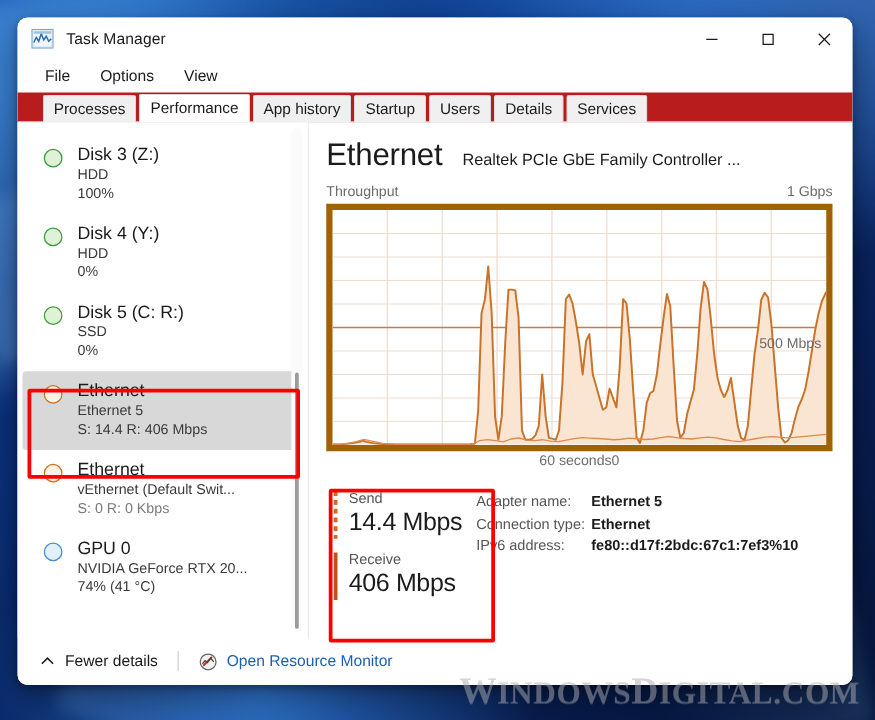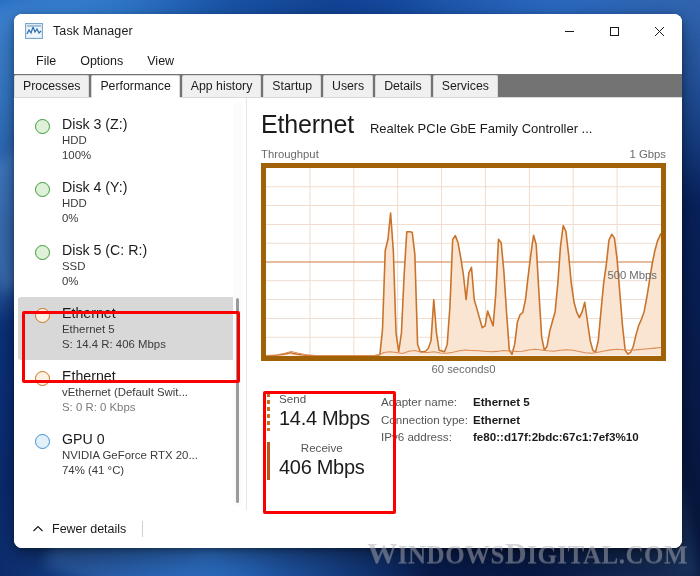--- a/index.html
+++ b/index.html
@@ -73,22 +73,22 @@
 
   
   .menubar {
     height: 26px; flex: 0 0 26px; display: flex; align-items: center;
     padding-left: 20px; gap: 20px; background: #fff;
   }
   .menuitem { font-size: 12.5px; color: #1b1b1b; cursor: default; padding: 2px 2px; }
 
   
   .tabstrip {
-    flex: 0 0 24px; height: 24px; display: flex; align-items: flex-start;
-    background: #737373;
+    flex: 0 0 24px; height: 24px; display: flex; align-items: center;
+    padding-left: 20px; background: #b91c1c;
     border-bottom: 1px solid #d9d9d9;
   }
   .tab {
     font-size: 12.3px; color: #1b1b1b;
     padding: 3px 8px 4px 8px;
     background: #f0f0f0;
     border: 1px solid #d9d9d9; border-bottom: none;
     margin-right: 2px;
     border-radius: 2px 2px 0 0;
     cursor: default; position: relative; top: 1px;
@@ -162,21 +162,21 @@
   }
   .time-row {
     display: flex; justify-content: center;
     margin-top: 2px; font-size: 11.3px; color: #6b6b6b;
   }
 
   
   .stats-row { display: flex; margin-top: 16px; gap: 0; }
   .sendrecv { width: 120px; flex: 0 0 120px; padding-left: 6px; }
   .sr-block { display: flex; gap: 9px; }
-  .sr-block + .sr-block { margin-top: 9px; text-align: center; }
+  .sr-block + .sr-block { margin-top: 9px; }
   .bar { width: 3px; flex: 0 0 3px; margin-top: 2px; }
   .bar.dotted {
     background-image: linear-gradient(#d2691e 55%, rgba(255,255,255,0) 0%);
     background-size: 3px 7px; background-repeat: repeat-y;
   }
   .bar.solid { background: #b9541a; }
   .sr-label { font-size: 11.6px; color: #555; line-height: 15px; }
   .sr-value { font-size: 20px; color: #1b1b1b; line-height: 25px; letter-spacing: -.3px; }
 
   .adapter-info { flex: 1; padding-top: 2px; }
@@ -479,20 +479,28 @@
   </div>
 
   <div class="footer">
     <div class="fewer">
       <svg class="chev" viewBox="0 0 12 12">
         <polyline points="1.5,8 6,3.5 10.5,8" fill="none" stroke="#1b1b1b" stroke-width="1.2"></polyline>
       </svg>
       <span class="fewer-text">Fewer details</span>
     </div>
     <div class="foot-sep"></div>
+    <div class="orm">
+      <svg width="15" height="15" viewBox="0 0 15 15">
+        <circle cx="7.5" cy="7.5" r="6.3" fill="#f2f2f2" stroke="#666" stroke-width="1"></circle>
+        <path d="M3.6,10.6 L10.6,3.6" stroke="#cc2a2a" stroke-width="1.5"></path>
+        <polyline points="3,9 5,6.5 7,8 9.5,4.5 12,7.5" fill="none" stroke="#444" stroke-width="1"></polyline>
+      </svg>
+      <span class="orm-text">Open Resource Monitor</span>
+    </div>
   </div>
 </div>
 
 <div class="redbox" id="redbox-sidebar"></div>
 <div class="redbox" id="redbox-stats"></div>
 
 <div id="watermark">
   <span class="big">W</span><span>indows</span><span class="big">D</span><span>igital.com</span>
 </div>
 

